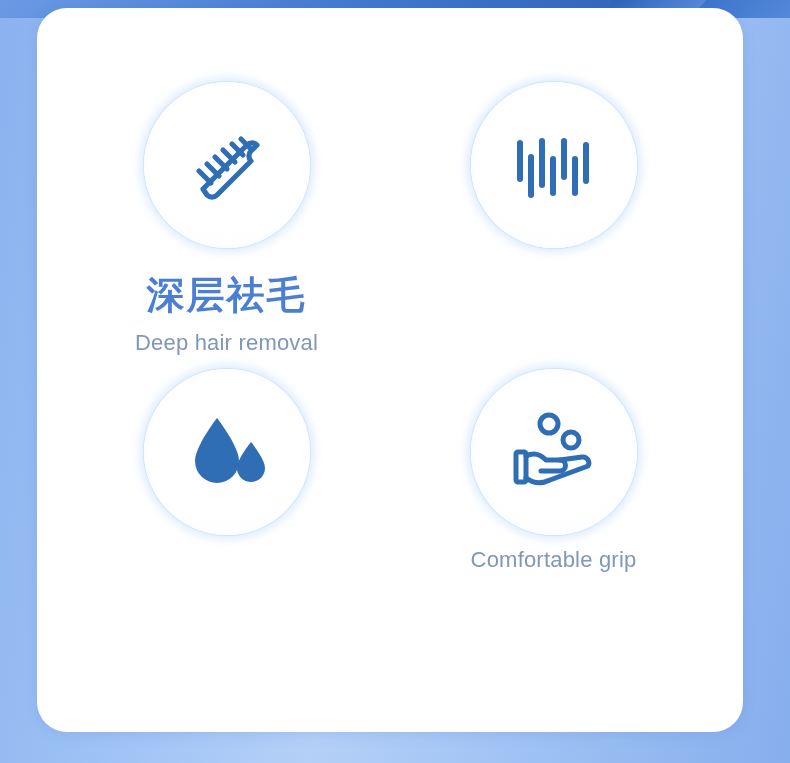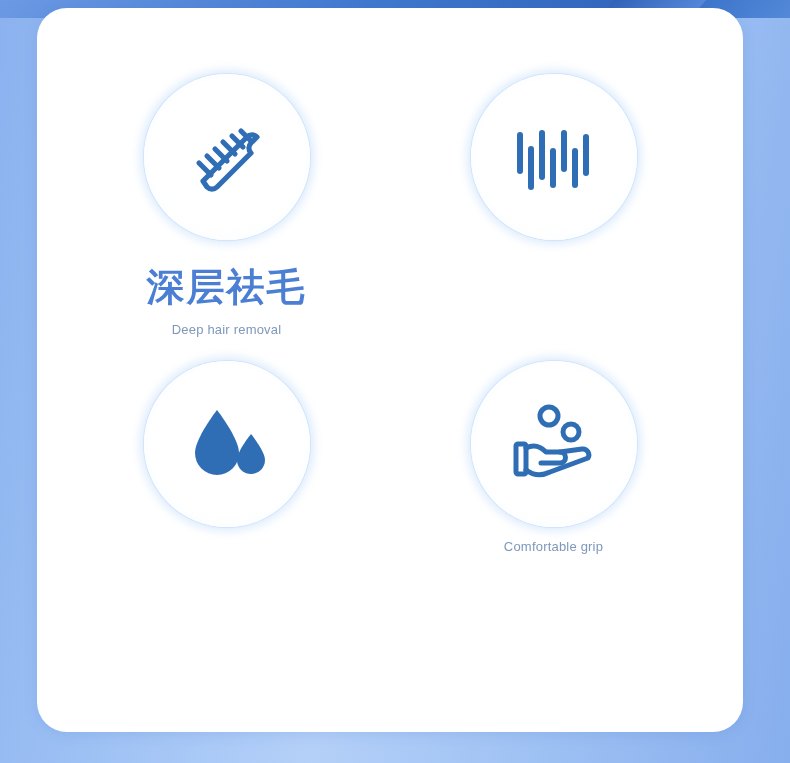--- a/index.html
+++ b/index.html
@@ -63,21 +63,21 @@
     width: 706px;
     height: 724px;
     background: #ffffff;
     border-radius: 30px;
     box-shadow: 0 2px 14px rgba(60, 110, 190, 0.16);
   }
 
   .feature-grid {
     position: absolute;
     left: 0;
-    top: 0;
+    top: 8px;
     width: 706px;
     height: 724px;
     display: grid;
     grid-template-columns: 1fr 1fr;
     grid-template-rows: 1fr 1fr;
     padding: 66px 26px 88px 26px;
     box-sizing: border-box;
     column-gap: 0px;
     row-gap: 4px;
   }
@@ -130,21 +130,21 @@
     margin-top: 26px;
     font-size: 38px;
     font-weight: bold;
     color: #4a7fd4;
     letter-spacing: 2px;
     line-height: 1.15;
     white-space: nowrap;
   }
   .title-en {
     margin-top: 12px;
-    font-size: 13px;
+    font-size: 22px;
     font-weight: normal;
     color: #7e97bb;
     letter-spacing: 0.2px;
     white-space: nowrap;
   }
 </style>
 </head>
 <body>
 
 <div class="page">

